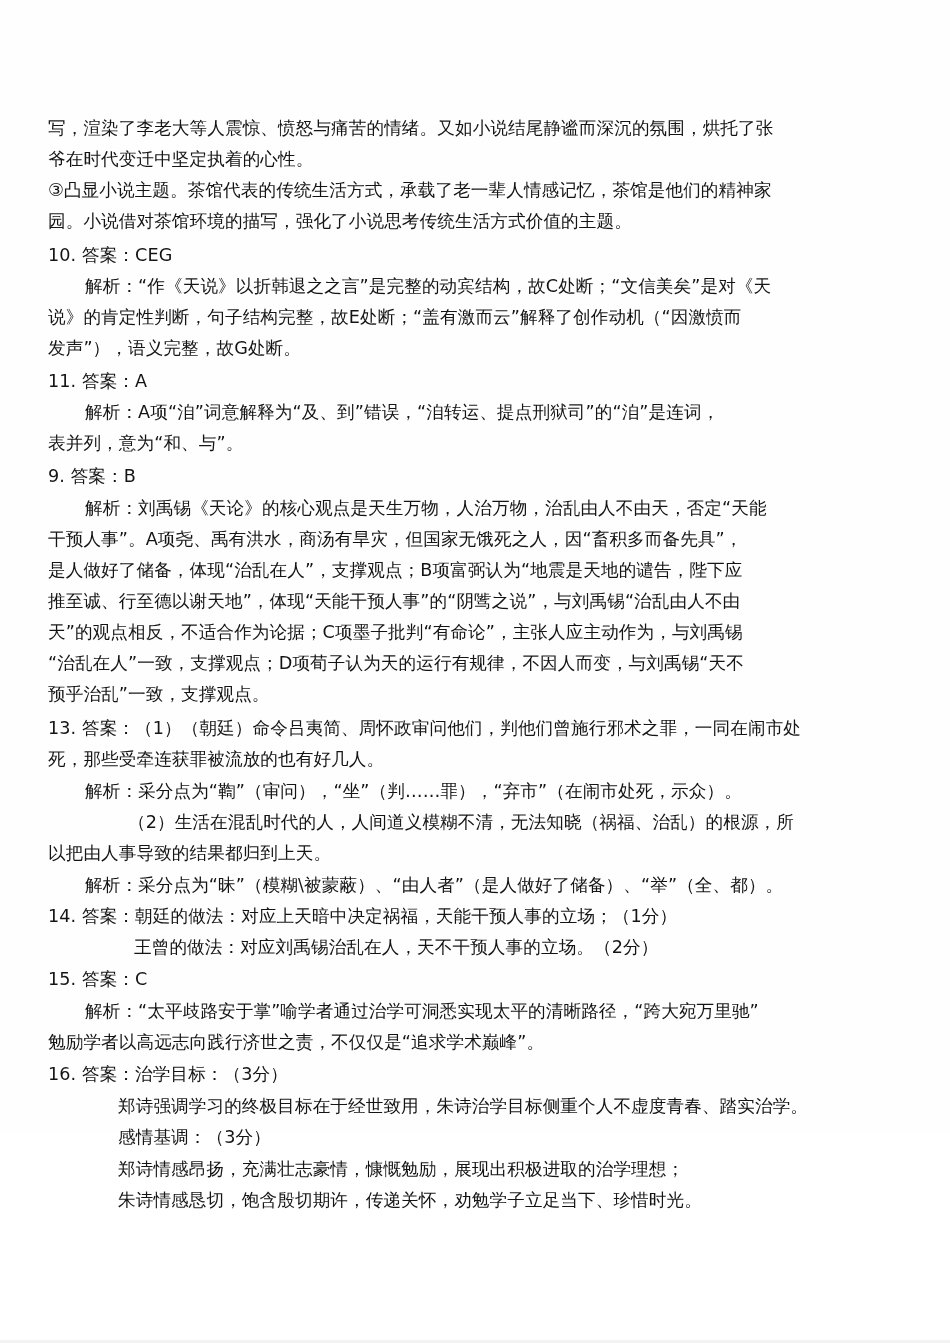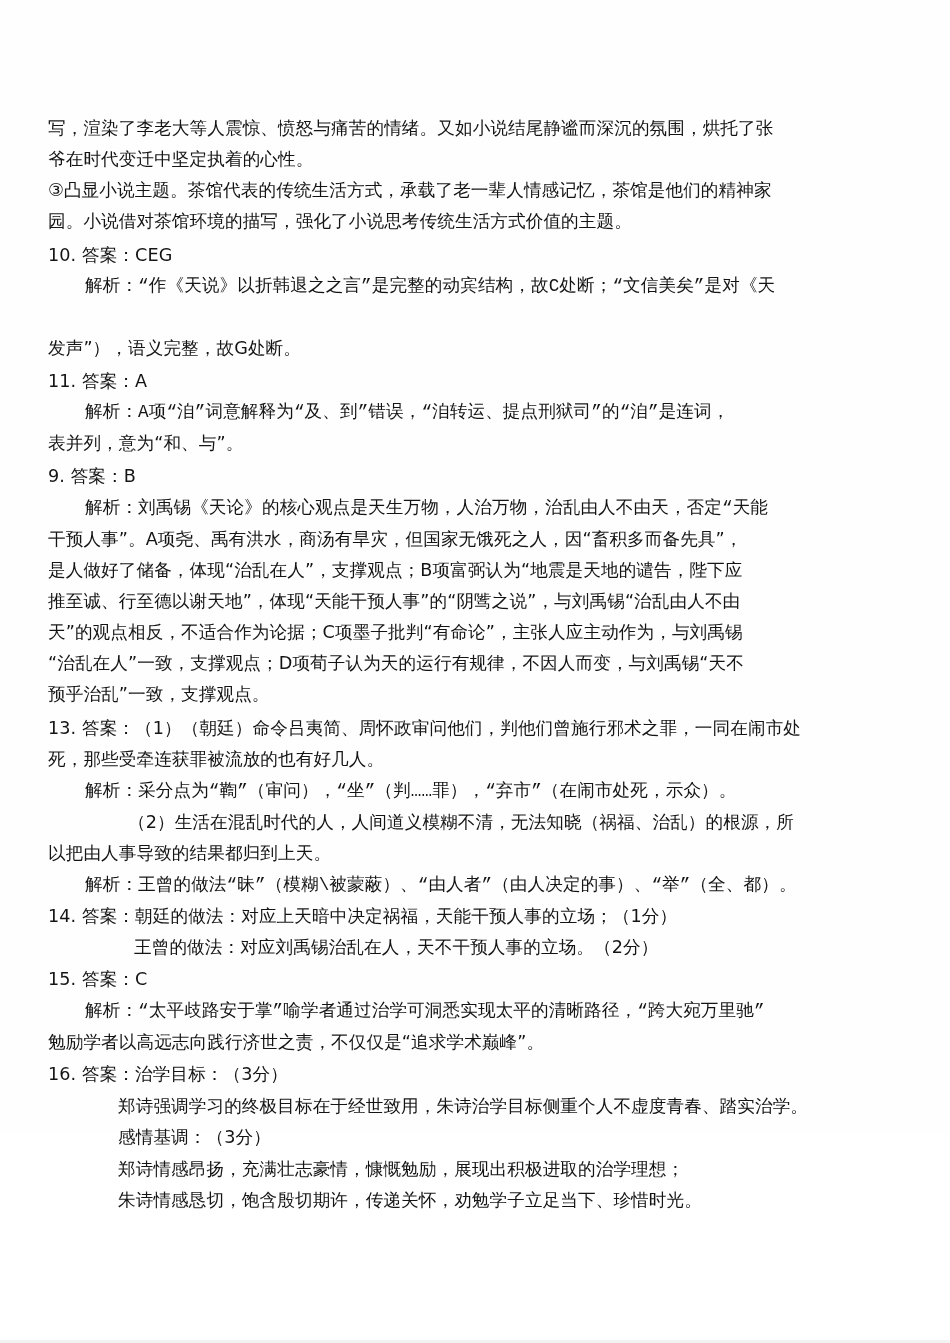--- a/index.html
+++ b/index.html
@@ -25,21 +25,21 @@
     }
     .line {
       position: absolute;
       left: 48px;
       font-size: 17.6px;
       line-height: 22px;
       white-space: nowrap;
       letter-spacing: 0.1px;
       color: #141414;
     }
-    .ind1 { left: 85px; font-family: Liberation Mono, monospace; }
+    .ind1 { left: 85px; }
     .ind2 { left: 128px; }
     .ind3 { left: 134px; }
     .ind4 { left: 118px; }
     .bottom-rule {
       position: absolute;
       left: 0;
       top: 1340px;
       width: 950px;
       height: 3px;
       background: #f3f3f3;
@@ -49,41 +49,42 @@
 <body>
 
 <div class="page">
   <div class="line" style="top:117px">写，渲染了李老大等人震惊、愤怒与痛苦的情绪。又如小说结尾静谧而深沉的氛围，烘托了张</div>
   <div class="line" style="top:148px">爷在时代变迁中坚定执着的心性。</div>
   <div class="line" style="top:179px">③凸显小说主题。茶馆代表的传统生活方式，承载了老一辈人情感记忆，茶馆是他们的精神家</div>
   <div class="line" style="top:210px">园。小说借对茶馆环境的描写，强化了小说思考传统生活方式价值的主题。</div>
 
   <div class="line" style="top:244px">10. 答案：CEG</div>
   <div class="line ind1" style="top:275px">解析：“作《天说》以折韩退之之言”是完整的动宾结构，故C处断；“文信美矣”是对《天</div>
+  <div class="line" style="top:306px">说》的肯定性判断，句子结构完整，故E处断；“盖有激而云”解释了创作动机（“因激愤而</div>
   <div class="line" style="top:337px">发声”），语义完整，故G处断。</div>
 
   <div class="line" style="top:370px">11. 答案：A</div>
   <div class="line ind1" style="top:401px">解析：A项“洎”词意解释为“及、到”错误，“洎转运、提点刑狱司”的“洎”是连词，</div>
   <div class="line" style="top:432px">表并列，意为“和、与”。</div>
 
   <div class="line" style="top:465px">9. 答案：B</div>
   <div class="line ind1" style="top:497px">解析：刘禹锡《天论》的核心观点是天生万物，人治万物，治乱由人不由天，否定“天能</div>
   <div class="line" style="top:528px">干预人事”。A项尧、禹有洪水，商汤有旱灾，但国家无饿死之人，因“畜积多而备先具”，</div>
   <div class="line" style="top:559px">是人做好了储备，体现“治乱在人”，支撑观点；B项富弼认为“地震是天地的谴告，陛下应</div>
   <div class="line" style="top:590px">推至诚、行至德以谢天地”，体现“天能干预人事”的“阴骘之说”，与刘禹锡“治乱由人不由</div>
   <div class="line" style="top:621px">天”的观点相反，不适合作为论据；C项墨子批判“有命论”，主张人应主动作为，与刘禹锡</div>
   <div class="line" style="top:652px">“治乱在人”一致，支撑观点；D项荀子认为天的运行有规律，不因人而变，与刘禹锡“天不</div>
   <div class="line" style="top:683px">预乎治乱”一致，支撑观点。</div>
 
   <div class="line" style="top:717px">13. 答案：（1）（朝廷）命令吕夷简、周怀政审问他们，判他们曾施行邪术之罪，一同在闹市处</div>
   <div class="line" style="top:748px">死，那些受牵连获罪被流放的也有好几人。</div>
   <div class="line ind1" style="top:780px">解析：采分点为“鞫”（审问），“坐”（判……罪），“弃市”（在闹市处死，示众）。</div>
   <div class="line ind2" style="top:811px">（2）生活在混乱时代的人，人间道义模糊不清，无法知晓（祸福、治乱）的根源，所</div>
   <div class="line" style="top:842px">以把由人事导致的结果都归到上天。</div>
-  <div class="line ind1" style="top:874px">解析：王曾的做法“昧”（模糊\被蒙蔽）、“由人者”（由人决定的事）、“举”（全、都）。</div>
+  <div class="line ind1" style="top:874px">解析：采分点为“昧”（模糊\被蒙蔽）、“由人者”（是人做好了储备）、“举”（全、都）。</div>
 
   <div class="line" style="top:905px">14. 答案：朝廷的做法：对应上天暗中决定祸福，天能干预人事的立场；（1分）</div>
   <div class="line ind3" style="top:936px">王曾的做法：对应刘禹锡治乱在人，天不干预人事的立场。（2分）</div>
 
   <div class="line" style="top:968px">15. 答案：C</div>
   <div class="line ind1" style="top:1000px">解析：“太平歧路安于掌”喻学者通过治学可洞悉实现太平的清晰路径，“跨大宛万里驰”</div>
   <div class="line" style="top:1031px">勉励学者以高远志向践行济世之责，不仅仅是“追求学术巅峰”。</div>
 
   <div class="line" style="top:1063px">16. 答案：治学目标：（3分）</div>
   <div class="line ind4" style="top:1095px">郑诗强调学习的终极目标在于经世致用，朱诗治学目标侧重个人不虚度青春、踏实治学。</div>

